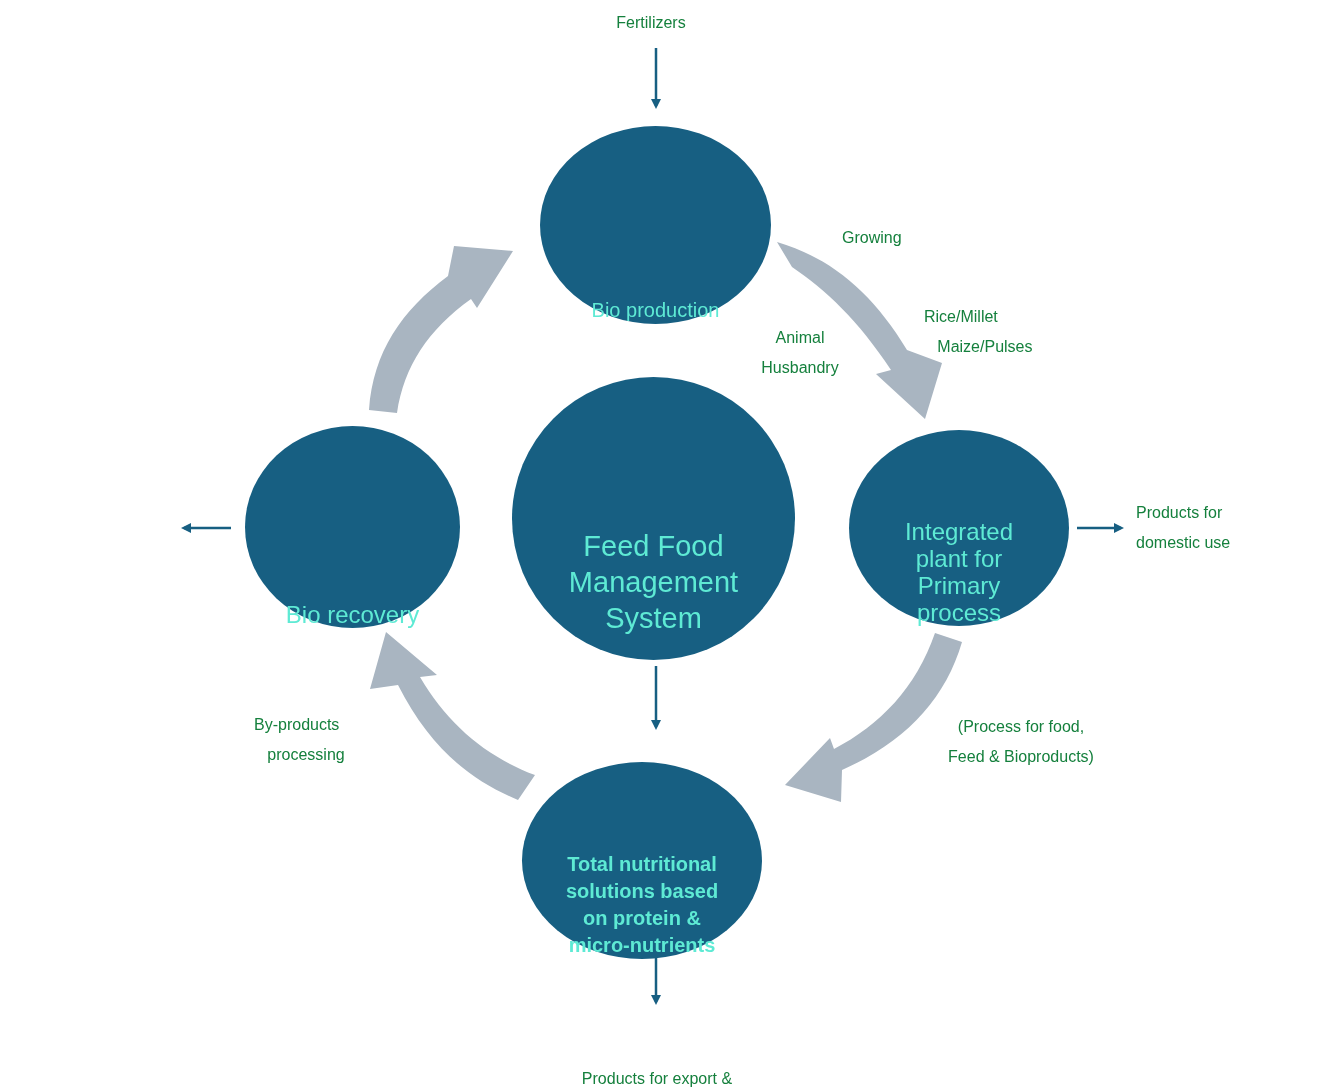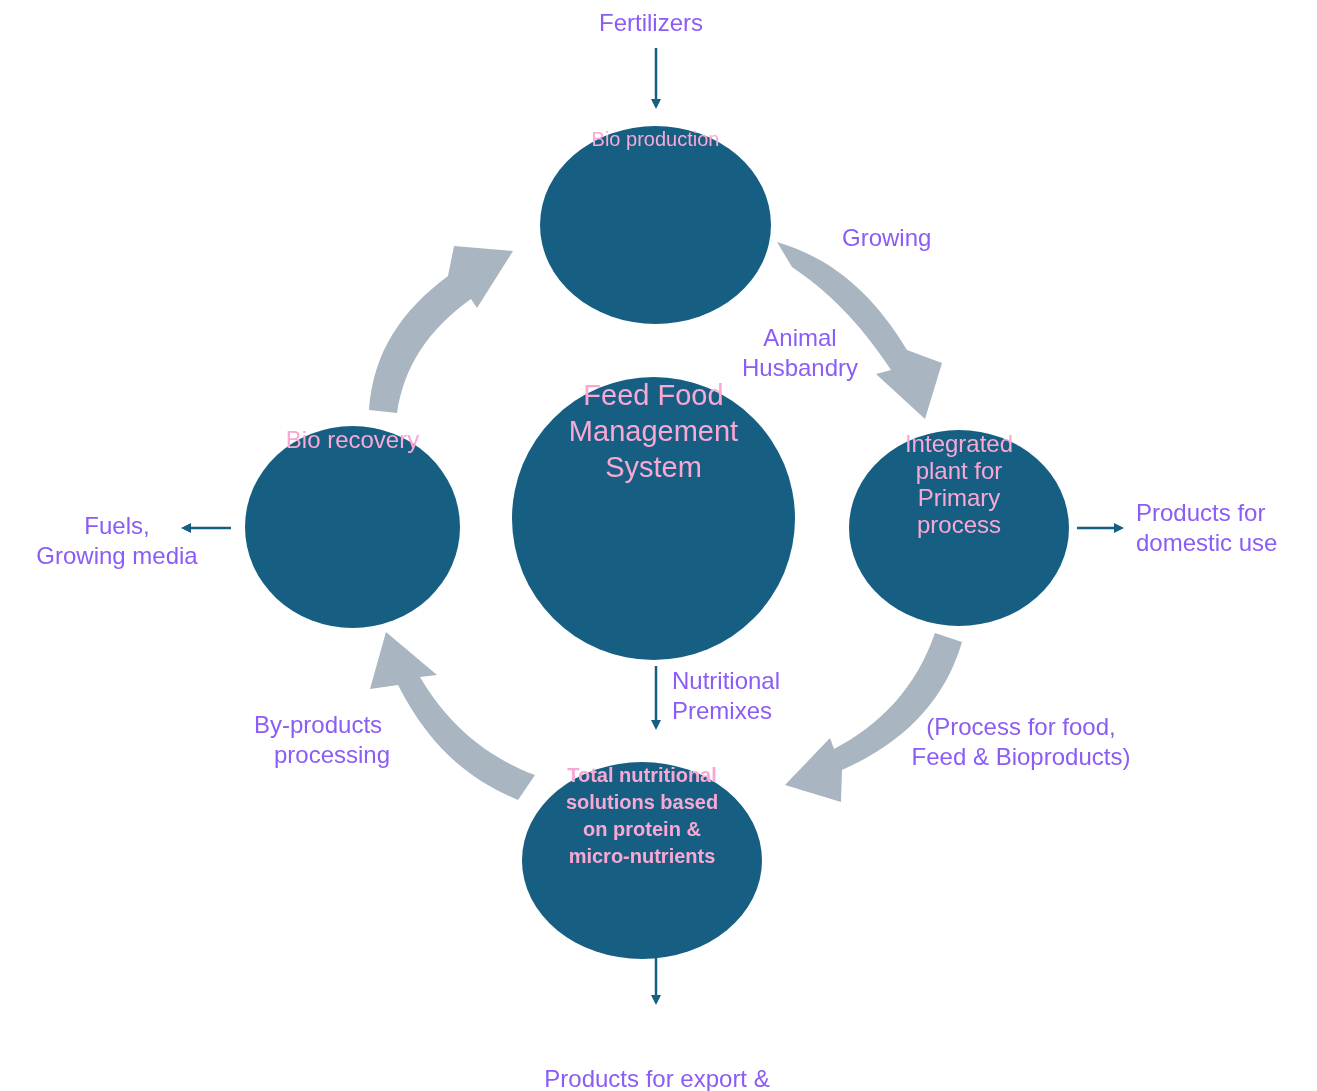--- a/index.html
+++ b/index.html
@@ -1,25 +1,25 @@
 <!DOCTYPE html>
 <html><head>
   <meta charset="utf-8">
   <style>
     html, body { margin: 0; padding: 0; background: #ffffff; }
     body { width: 1317px; height: 1091px; position: relative; overflow: hidden;
            font-family: "Liberation Sans", "DejaVu Sans", sans-serif; }
     #stage { position: absolute; left: 0; top: 0; width: 1317px; height: 1091px; }
     .node {
       position: absolute; border-radius: 50%; background: #175f82;
-      color: #f9a8d4; display: flex; align-items: flex-start; justify-content: center;
+      color: #5eead4; display: flex; align-items: flex-end; justify-content: center;
       text-align: center; box-sizing: border-box;
     }
     .node .t { white-space: pre-line; }
-    .lbl { position: absolute; color: #8b5cf6; font-size: 24px; line-height: 30px;
+    .lbl { position: absolute; color: #15803d; font-size: 16px; line-height: 30px;
            white-space: pre-line; }
     .lbl.c { text-align: center; }
     .lbl.l { text-align: left; }
     svg { position: absolute; left: 0; top: 0; }
   </style>
 </head>
 <body>
 
 <div id="stage">
 
@@ -73,29 +73,27 @@
 System</span>
   </div>
 
   <div class="lbl c" style="left:576px; top:8px; width:150px;">Fertilizers</div>
 
   <div class="lbl l" style="left:842px; top:223px; width:140px;">Growing</div>
 
   <div class="lbl c" style="left:730px; top:323px; width:140px;">Animal
 Husbandry</div>
 
+  <div class="lbl l" style="left:924px; top:302px; width:200px; white-space:pre;">Rice/Millet
+   Maize/Pulses</div>
 
   <div class="lbl l" style="left:1136px; top:498px; width:170px;">Products for
 domestic use</div>
 
-  <div class="lbl c" style="left:20px; top:511px; width:194px;">Fuels,
-Growing media</div>
 
-  <div class="lbl l" style="left:672px; top:666px; width:140px;">Nutritional
-Premixes</div>
 
   <div class="lbl c" style="left:905px; top:712px; width:232px;">(Process for food,
 Feed &amp; Bioproducts)</div>
 
   <div class="lbl l" style="left:254px; top:710px; width:180px; white-space:pre;">By-products
    processing</div>
 
   <div class="lbl c" style="left:527px; top:1016px; width:260px;margin-top:48px;">Products for export &amp;
 domestic use</div>
 </div>

